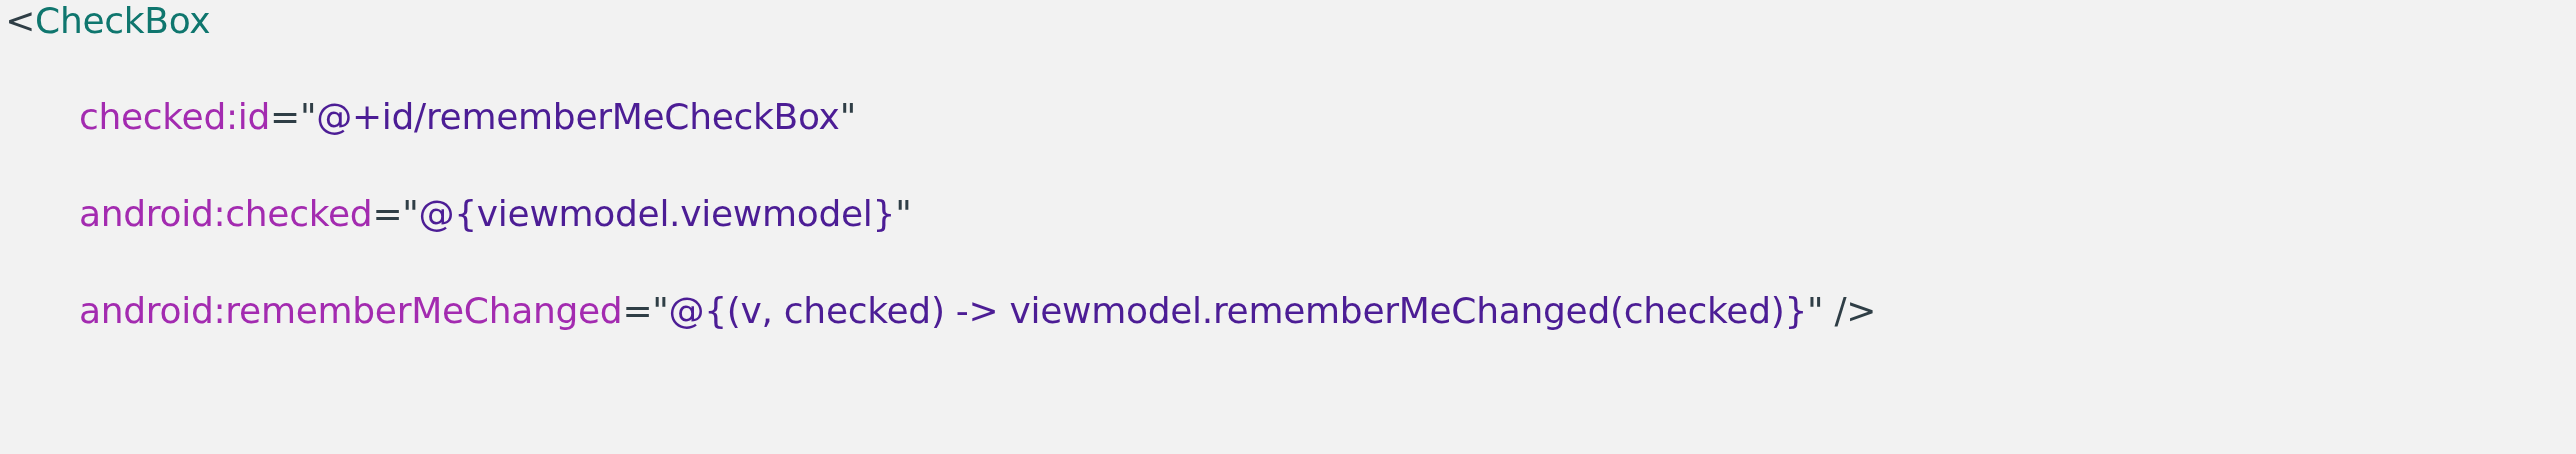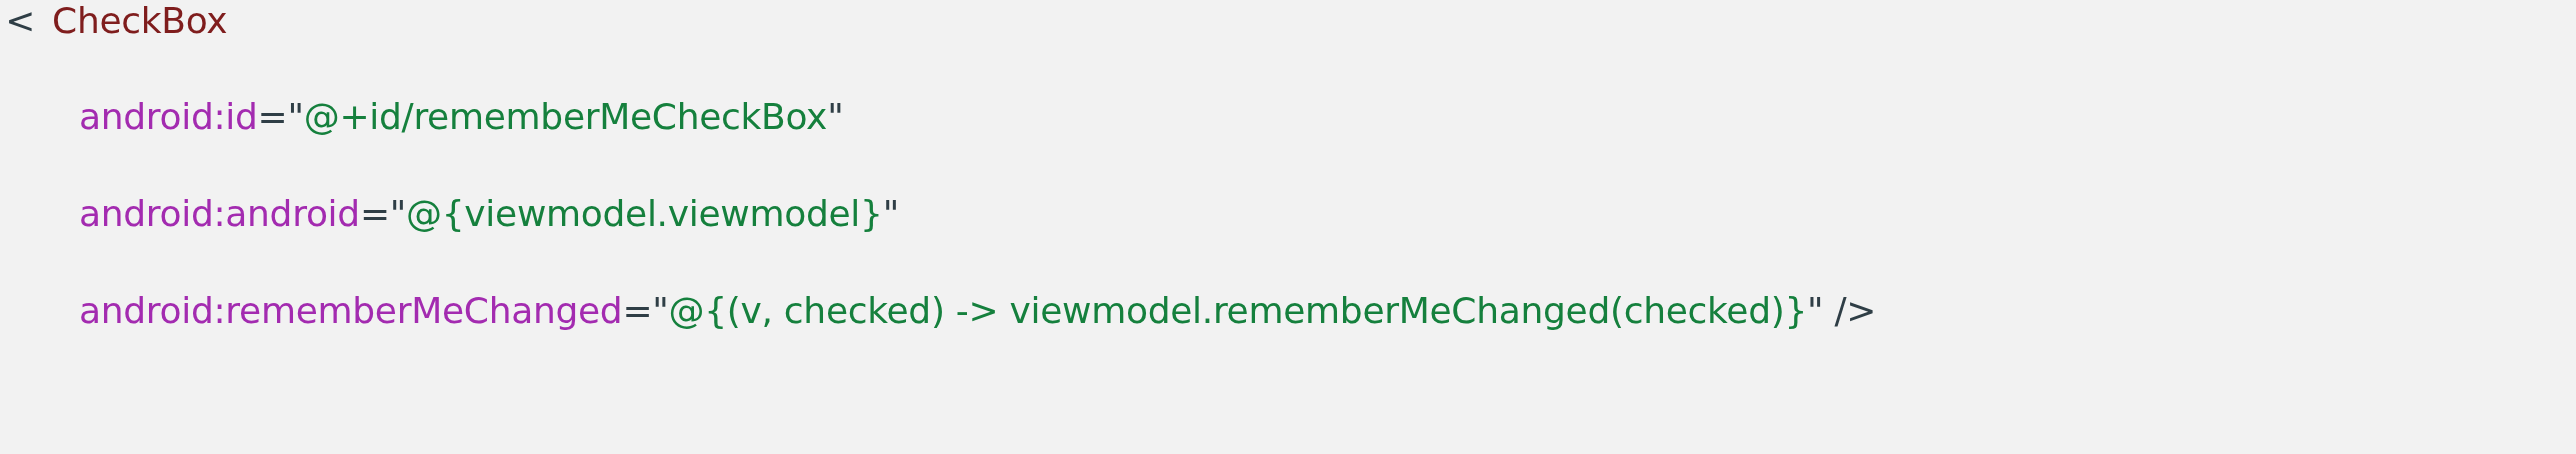--- a/index.html
+++ b/index.html
@@ -38,29 +38,29 @@
   .code-line.l0 { top: -28px; }
   .code-line.l1 { top: 68px; }
   .code-line.l2 { top: 165px; }
   .code-line.l3 { top: 262px; }
 
   .indent0 { padding-left: 5.2px; }
   .indent1 { padding-left: 79px; }
 
   
   .tok-punct    { color: #2f3e46; }
-  .tok-tag      { color: #7f1d1d; margin-left: 17px; }
+  .tok-tag      { color: #0f766e; }
   .tok-attr     { color: #a32bb0; }
-  .tok-string   { color: #15803d; }
+  .tok-string   { color: #4c1d95; }
   .tok-eq       { color: #2f3e46; }
   .tok-quote    { color: #2f3e46; }
   .tok-selfclose{ color: #2f3e46; }
 </style>
 </head>
 <body>
 
 <div class="code-block">
   <div class="code-line l0 indent0"><span class="tok-punct">&lt;</span><span class="tok-tag">CheckBox</span></div>
-  <div class="code-line l1 indent1"><span class="tok-attr">android:id</span><span class="tok-eq">=</span><span class="tok-quote">"</span><span class="tok-string">@+id/rememberMeCheckBox</span><span class="tok-quote">"</span></div>
-  <div class="code-line l2 indent1"><span class="tok-attr">android:android</span><span class="tok-eq">=</span><span class="tok-quote">"</span><span class="tok-string">@{viewmodel.viewmodel}</span><span class="tok-quote">"</span></div>
+  <div class="code-line l1 indent1"><span class="tok-attr">checked:id</span><span class="tok-eq">=</span><span class="tok-quote">"</span><span class="tok-string">@+id/rememberMeCheckBox</span><span class="tok-quote">"</span></div>
+  <div class="code-line l2 indent1"><span class="tok-attr">android:checked</span><span class="tok-eq">=</span><span class="tok-quote">"</span><span class="tok-string">@{viewmodel.viewmodel}</span><span class="tok-quote">"</span></div>
   <div class="code-line l3 indent1"><span class="tok-attr">android:rememberMeChanged</span><span class="tok-eq">=</span><span class="tok-quote">"</span><span class="tok-string">@{(v, checked) -&gt; viewmodel.rememberMeChanged(checked)}</span><span class="tok-quote">"</span><span class="tok-selfclose"> /&gt;</span></div>
 </div>
 
 
 </body></html>

